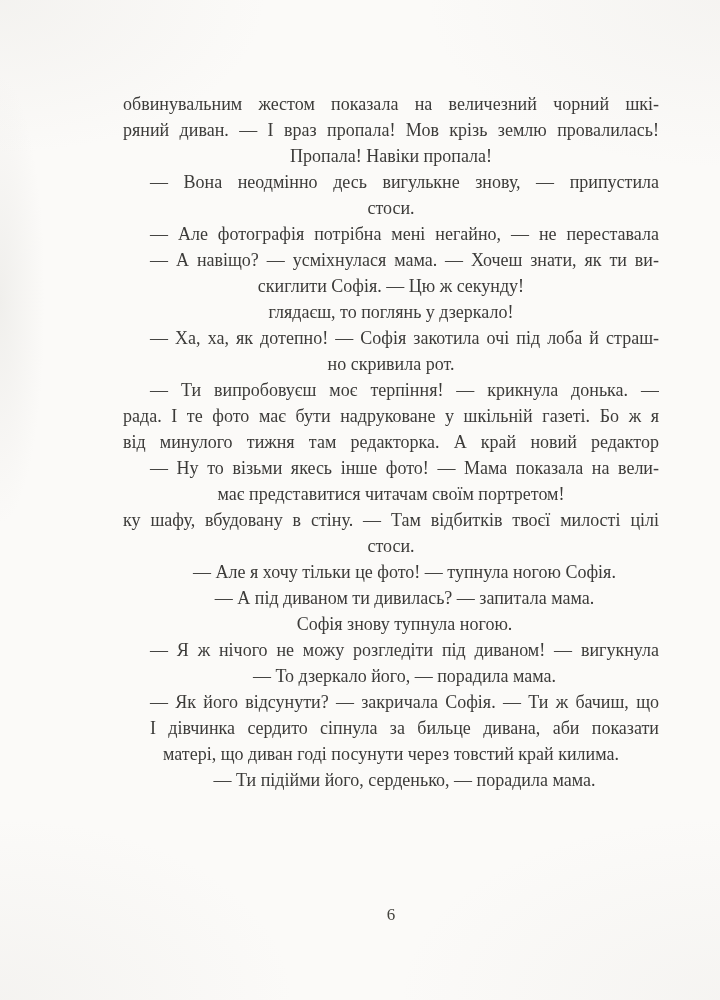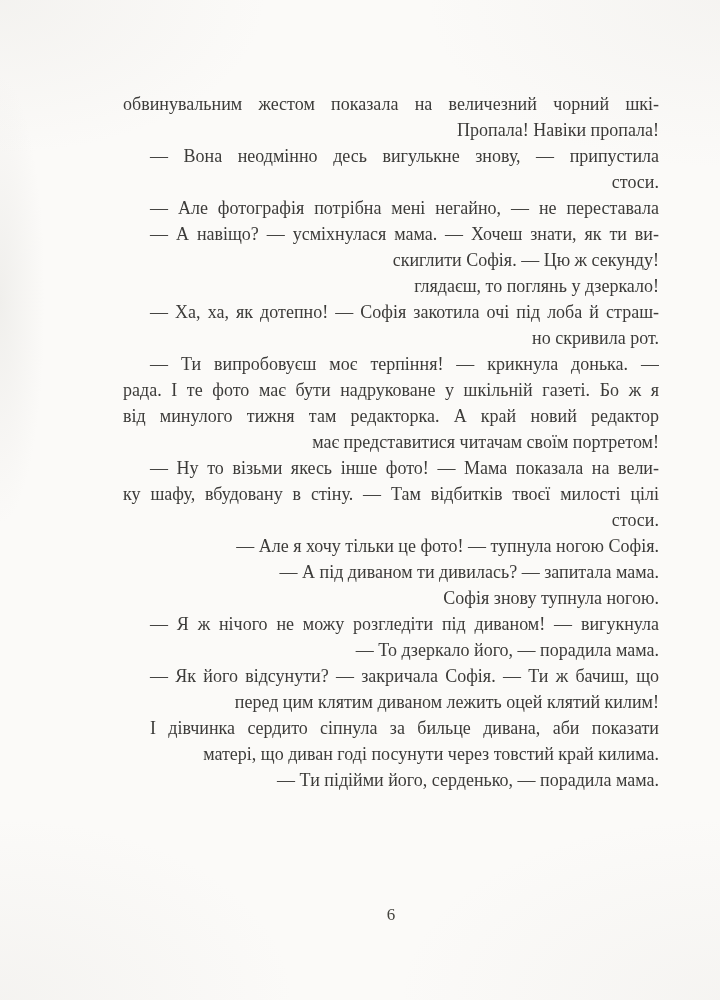--- a/index.html
+++ b/index.html
@@ -27,21 +27,21 @@
     left: 123px;
     top: 91px;
     width: 536px;
     font-size: 18px;
     line-height: 26px;
     text-rendering: optimizeLegibility;
   }
   .line {
     height: 26px;
     overflow: hidden;
-    text-align: right;
+    text-align: center;
   }
   .line.j {
     text-align: justify;
     text-align-last: justify;
   }
   .line.in {
     text-indent: 27px;
   }
   .folio {
     position: absolute;
@@ -53,41 +53,41 @@
     line-height: 24px;
     color: #45443f;
   }
 </style>
 </head>
 <body>
 
 <div class="page">
   <div class="text-block" id="text-block">
       <div class="line j">обвинувальним жестом показала на величезний чорний шкі-</div>
+      <div class="line j">ряний диван. — І враз пропала! Мов крізь землю провалилась!</div>
       <div class="line">Пропала! Навіки пропала!</div>
       <div class="line j in">— Вона неодмінно десь вигулькне знову, — припустила</div>
       <div class="line">стоси.</div>
       <div class="line j in">— Але фотографія потрібна мені негайно, — не переставала</div>
       <div class="line j in">— А навіщо? — усміхнулася мама. — Хочеш знати, як ти ви-</div>
       <div class="line">скиглити Софія. — Цю ж секунду!</div>
       <div class="line">глядаєш, то поглянь у дзеркало!</div>
       <div class="line j in">— Ха, ха, як дотепно! — Софія закотила очі під лоба й страш-</div>
       <div class="line">но скривила рот.</div>
       <div class="line j in">— Ти випробовуєш моє терпіння! — крикнула донька. —</div>
       <div class="line j">рада. І те фото має бути надруковане у шкільній газеті. Бо ж я</div>
       <div class="line j">від минулого тижня там редакторка. А край новий редактор</div>
+      <div class="line j in">— Ну то візьми якесь інше фото! — Мама показала на вели-</div>
       <div class="line">має представитися читачам своїм портретом!</div>
-      <div class="line j in">— Ну то візьми якесь інше фото! — Мама показала на вели-</div>
       <div class="line j">ку шафу, вбудовану в стіну. — Там відбитків твоєї милості цілі</div>
       <div class="line">стоси.</div>
       <div class="line in">— Але я хочу тільки це фото! — тупнула ногою Софія.</div>
       <div class="line in">— А під диваном ти дивилась? — запитала мама.</div>
       <div class="line in">Софія знову тупнула ногою.</div>
       <div class="line j in">— Я ж нічого не можу розгледіти під диваном! — вигукнула</div>
       <div class="line in">— То дзеркало його, — порадила мама.</div>
       <div class="line j in">— Як його відсунути? — закричала Софія. — Ти ж бачиш, що</div>
-      <div class="line">перед цим клятим диваном лежить оцей клятий килим!</div>
       <div class="line j in">І дівчинка сердито сіпнула за бильце дивана, аби показати</div>
       <div class="line">матері, що диван годі посунути через товстий край килима.</div>
       <div class="line in">— Ти підійми його, серденько, — порадила мама.</div>
     </div>
   <div class="folio">6</div>
 </div>
 
 </body></html>

